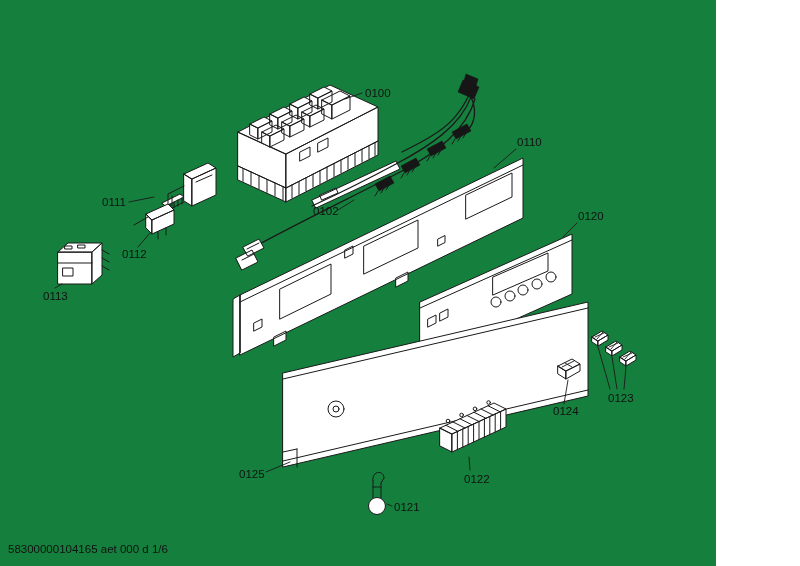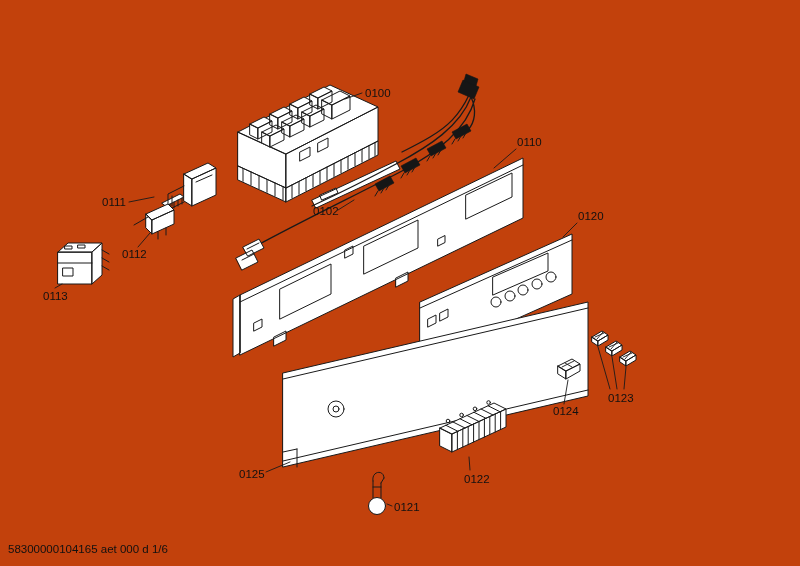--- a/index.html
+++ b/index.html
@@ -1,16 +1,16 @@
 <!DOCTYPE html>
 <html><head>
 <meta charset="utf-8">
 <style>
   html,body{margin:0;padding:0;background:#ffffff;}
-  .stage{position:relative;width:800px;height:566px;background:#c2410c;overflow:hidden;text-decoration:underline;}
+  .stage{position:relative;width:716px;height:566px;background:#15803d;overflow:hidden;text-decoration:underline;}
   svg{display:block;}
   .s  {fill:none;stroke:#1a1a1a;stroke-width:1;stroke-linejoin:round;stroke-linecap:round;}
   .sf {fill:#ffffff;stroke:#1a1a1a;stroke-width:1;stroke-linejoin:round;stroke-linecap:round;}
   .sw {stroke-width:1.3;}
   .thin{stroke-width:0.9;}
   .fd {fill:#161616;stroke:#161616;stroke-width:0.6;stroke-linejoin:round;}
   .lbl{font:11.5px "Liberation Sans", sans-serif;fill:#111111;}
   .foot{font:11.5px "Liberation Sans", sans-serif;fill:#111111;}
 </style>
 </head>

